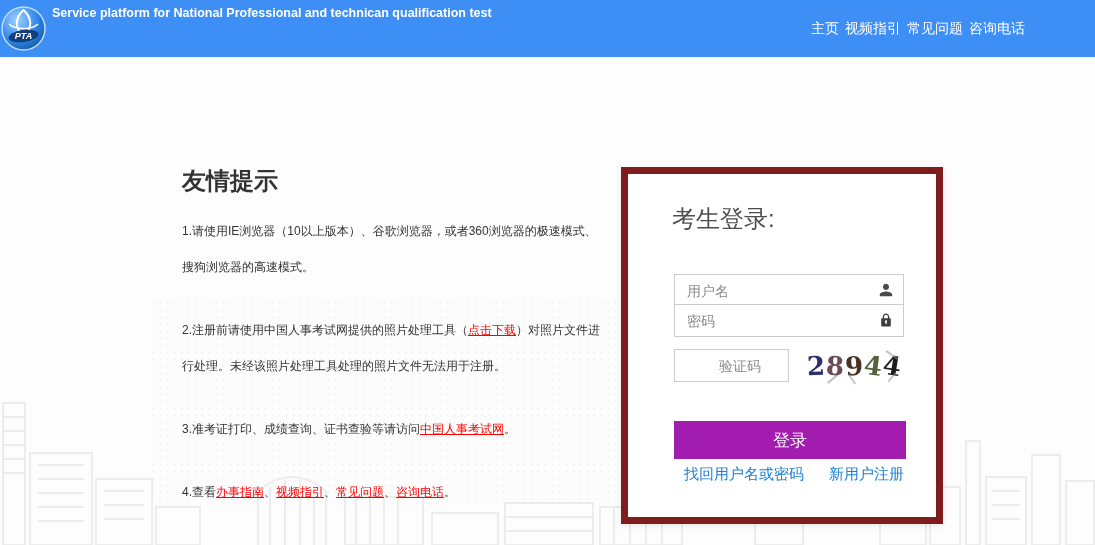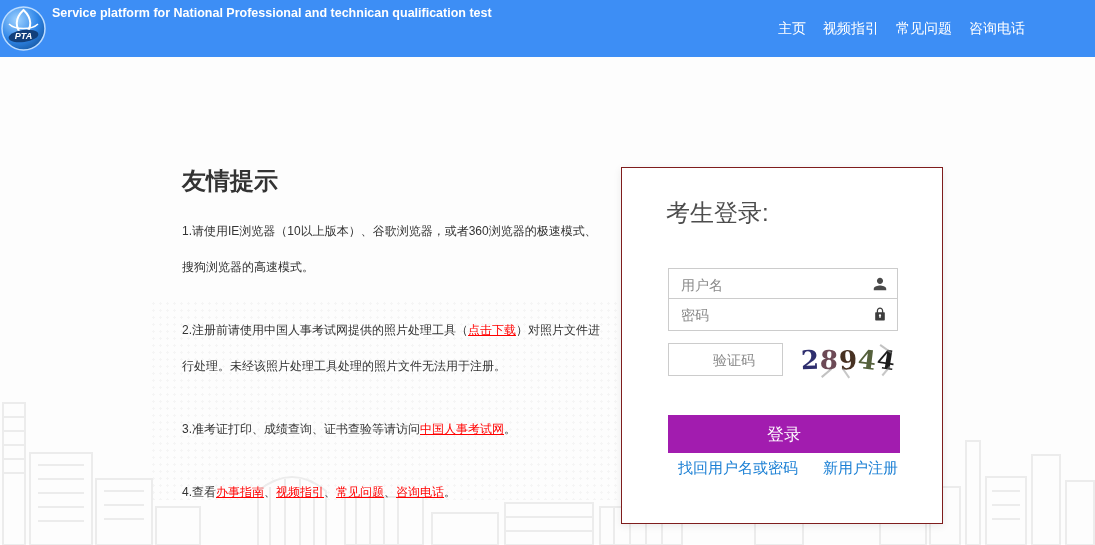--- a/index.html
+++ b/index.html
@@ -11,41 +11,41 @@
 
   
   .header {
     position:absolute; top:0; left:0; width:1095px; height:57px;
     background:#3d8ef5; display:flex; align-items:center; z-index:5;
   }
   .logo { position:absolute; left:1px; top:6px; width:45px; height:45px; }
   .brand { position:absolute; left:52px; top:3px; color:#fff; }
   .brand-title { font-size:23px; font-weight:bold; letter-spacing:1px; line-height:27px; }
   .brand-sub { font-size:12.5px; font-weight:bold; line-height:16px; margin-top:2px; }
-  .nav { position:absolute; right:70px; top:0; height:57px; display:flex; align-items:center; column-gap:17px; }
+  .nav { position:absolute; right:70px; top:0; height:57px; display:flex; align-items:center; column-gap:6px; }
   .nav a { color:#fff; font-size:14px; text-decoration:none; cursor:pointer; }
 
   
   .skyline { position:absolute; left:0; bottom:0; width:1095px; height:150px; z-index:0; }
   .dots {
     position:absolute; left:150px; top:300px; width:500px; height:200px; z-index:0;
     background-image:radial-gradient(#eeeeee 1px, transparent 1.2px);
     background-size:7px 7px; opacity:.55;
   }
 
   
   .tips { position:absolute; left:182px; top:165px; width:422px; z-index:2; color:#333; }
   .tips h2 { font-size:24px; font-weight:bold; color:#333; margin-bottom:16px; }
   .tip { font-size:12px; line-height:36px; margin-bottom:27px; }
   .tip a.red-link { color:#ff0000; text-decoration:underline; cursor:pointer; }
 
   
   .card {
     position:absolute; left:621px; top:167px; width:322px; height:357px;
-    background:#ffffff; border:1px solid #7f1d1d;
+    background:#ffffff; border:7px solid #7f1d1d;
     box-shadow:0 2px 8px rgba(0,0,0,.08); z-index:3; 
   }
   .card h3 { position:absolute; left:44px; top:29px; font-size:24px; font-weight:normal; color:#4d4d4d; }
   .field { position:absolute; left:46px; width:230px; height:33px; }
   .field input {
     width:100%; height:100%; border:1px solid #ccc; background:#fff;
     padding:0 34px 0 12px; font-size:14px; color:#333; outline:none;
     font-family:"Liberation Sans","DejaVu Sans",sans-serif;
   }
   .field input::placeholder { color:#8a8a8a; }

